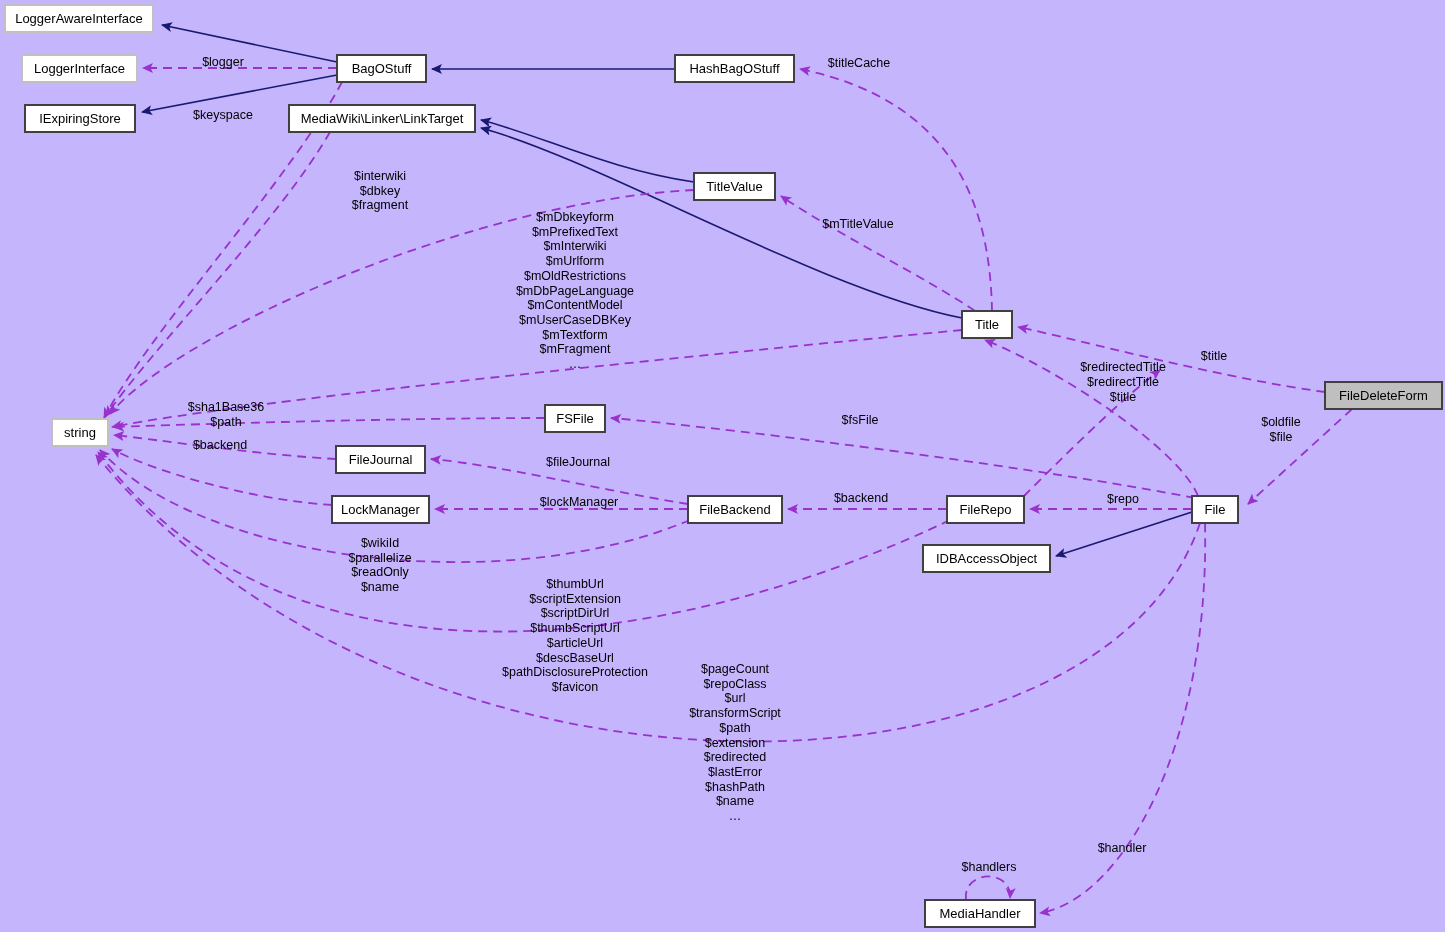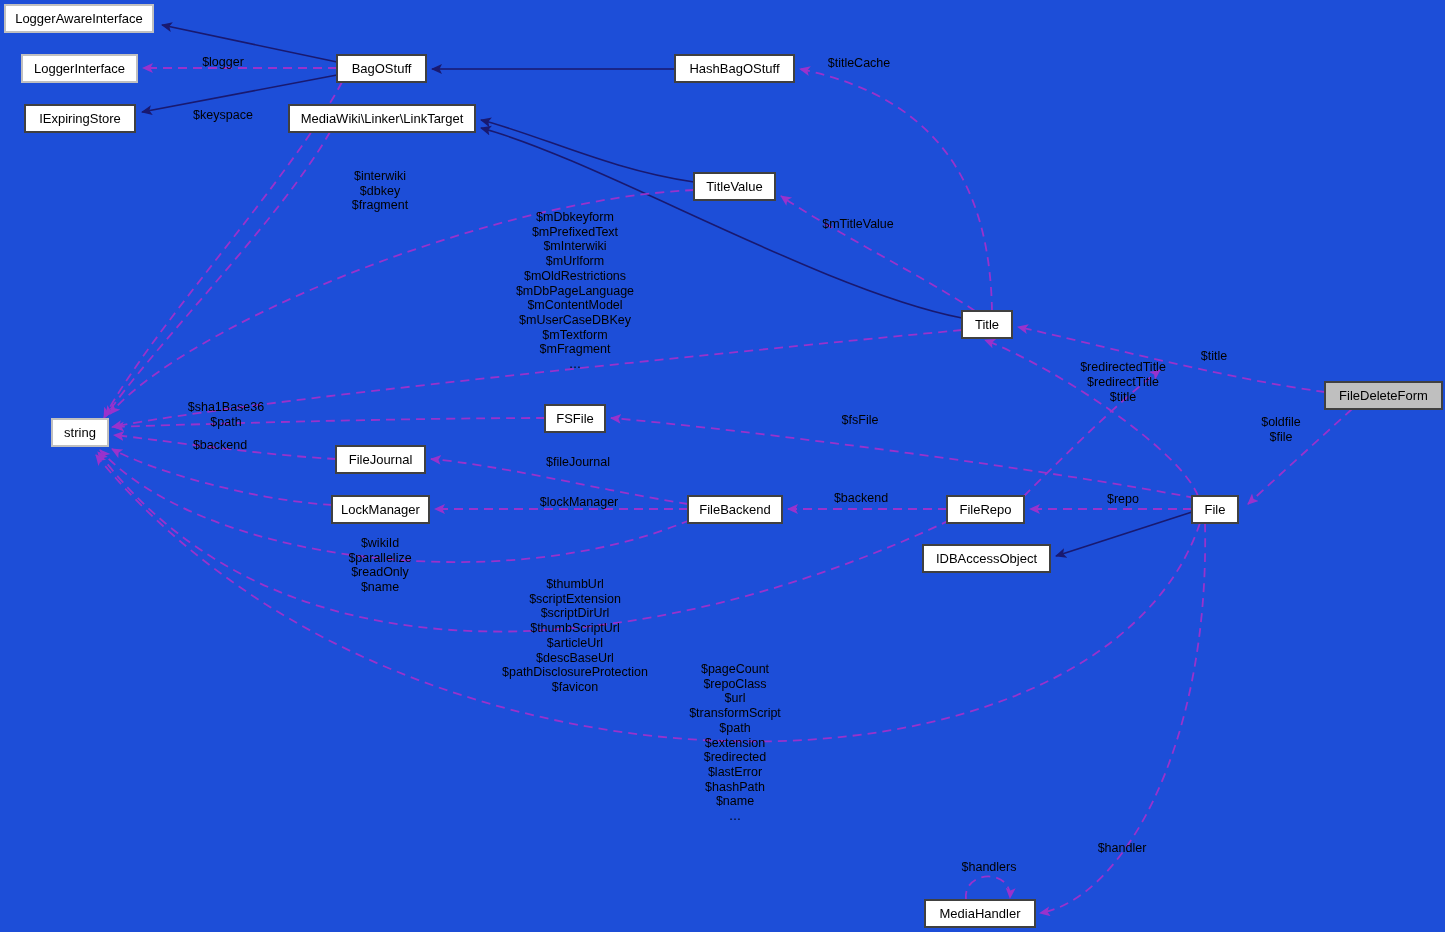--- a/index.html
+++ b/index.html
@@ -7,21 +7,21 @@
     padding: 0;
     background: #ffffff;
   }
   body {
     font-family: "Liberation Sans", "DejaVu Sans", sans-serif;
   }
   #diagram-root {
     position: relative;
     width: 1445px;
     height: 932px;
-    background: #1d4ed8;
+    background: #c4b5fd;
     overflow: hidden;
   }
   svg.uml-canvas {
     position: absolute;
     top: 0;
     left: 0;
     width: 1445px;
     height: 932px;
   }
   .node-box {

